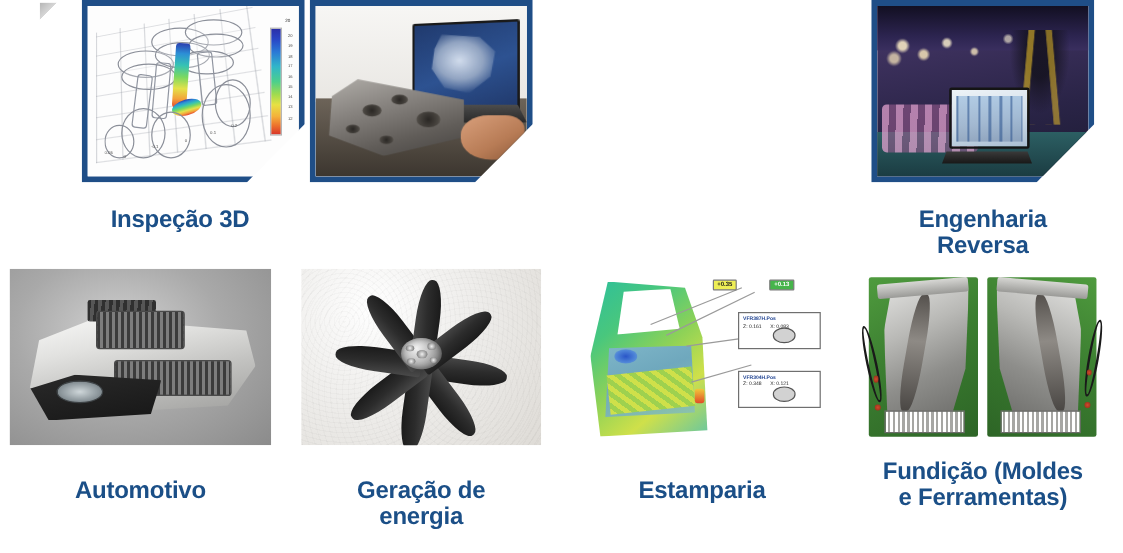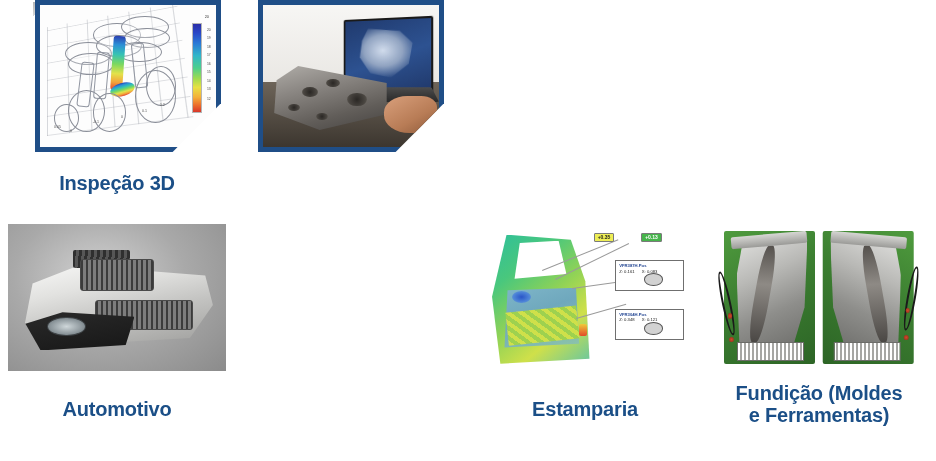--- a/index.html
+++ b/index.html
@@ -429,21 +429,21 @@
     position:absolute; width:5%; height:4%;
     background: radial-gradient(circle,#d04a2c 0%,#8c2d18 100%);
     border-radius:50%;
   }
 </style>
 </head>
 <body>
 
 <div class="grid">
 
-  <div class="cell" style="left:0px; top:0px; width:234px; height:222px;">
+  <div class="cell" style="left:0px; top:0px; width:234px; height:222px;padding-left:33px;">
     <div class="page-curl"></div>
     <div class="framed" style="width:186px; height:152px; margin-left:22px;">
       <div class="inner">
         <div class="plot-bg"></div>
         <div class="plot-grid"></div>
 
         <div class="piston" style="left:14%; top:26%; width:26%; height:15%;"></div>
         <div class="piston" style="left:16%; top:34%; width:25%; height:14%;"></div>
         <div class="piston" style="left:30%; top:13%; width:26%; height:15%;"></div>
         <div class="piston" style="left:32%; top:21%; width:25%; height:14%;"></div>
@@ -501,34 +501,78 @@
         <div class="p2-hole" style="left:36%; top:52%; width:8%; height:6%;"></div>
         <div class="p2-hole" style="left:48%; top:62%; width:11%; height:9%;"></div>
         <div class="p2-hole" style="left:14%; top:70%; width:7%; height:5%;"></div>
         <div class="p2-hole" style="left:30%; top:76%; width:7%; height:5%;"></div>
         <div class="p2-hand"></div>
       </div>
     </div>
   </div>
 
 
+  <div class="cell" style="left:702px; top:0px; width:234px; height:222px;">
+    <div class="framed" style="width:186px; height:152px;">
+      <div class="inner">
+        <div class="photo4"></div>
+        <div class="p4-ceil"></div>
+        <div class="p4-lights"></div>
+        <div class="p4-yellow-rig"></div>
+        <div class="p4-floor"></div>
+        <div class="p4-parts"></div>
+        <div class="p4-lap">
+          <div class="p4-lap-screen">
+              <div class="p4-scan"></div>
+            </div>
+          <div class="p4-lap-base"></div>
+        </div>
+      </div>
+    </div>
+    <div class="caption" style="margin-top:20px;">Engenharia
+Reversa</div>
+  </div>
 
   <div class="cell" style="left:0px; top:224px; width:234px; height:248px;">
     <div class="plain" style="width:218px; height:147px; margin-left:0px;">
       <div class="photo5"></div>
       <div class="b-body"></div>
       <div class="b-darkpart"></div>
       <div class="b-grille" style="left:33%; top:24%; width:33%; height:20%;"></div>
       <div class="b-grille" style="left:40%; top:52%; width:44%; height:19%;"></div>
       <div class="b-lip"></div>
       <div class="b-lamp"></div>
     </div>
     <div class="caption" style="margin-top:27px;">Automotivo</div>
   </div>
 
+  <div class="cell" style="left:234px; top:224px; width:234px; height:237px;">
+    <div class="plain" style="width:200px; height:147px;">
+      <div class="photo6"></div>
+      <div class="fan-wrap">
+        <div class="blade" style="transform:rotate(8deg);"></div>
+        <div class="blade" style="transform:rotate(53deg);"></div>
+        <div class="blade" style="transform:rotate(98deg);"></div>
+        <div class="blade" style="transform:rotate(143deg);"></div>
+        <div class="blade" style="transform:rotate(188deg);"></div>
+        <div class="blade" style="transform:rotate(233deg);"></div>
+        <div class="blade" style="transform:rotate(278deg);"></div>
+        <div class="blade" style="transform:rotate(323deg);"></div>
+        <div class="hub">
+          <div class="hub-bolt" style="left:12%; top:24%;"></div>
+          <div class="hub-bolt" style="left:66%; top:18%;"></div>
+          <div class="hub-bolt" style="left:70%; top:62%;"></div>
+          <div class="hub-bolt" style="left:16%; top:66%;"></div>
+          <div class="hub-bolt" style="left:40%; top:40%; width:26%; height:26%;"></div>
+        </div>
+      </div>
+    </div>
+    <div class="caption" style="margin-top:27px;">Geração de
+energia</div>
+  </div>
 
   <div class="cell" style="left:468px; top:224px; width:234px; height:237px;">
     <div class="plain" style="width:216px; height:152px;">
       <div class="photo7"></div>
       <div class="door"></div>
       <div class="door-win"></div>
       <div class="door-panel"></div>
       <div class="door-stripe"></div>
       <div class="door-blue"></div>
       <div class="door-red"></div>

